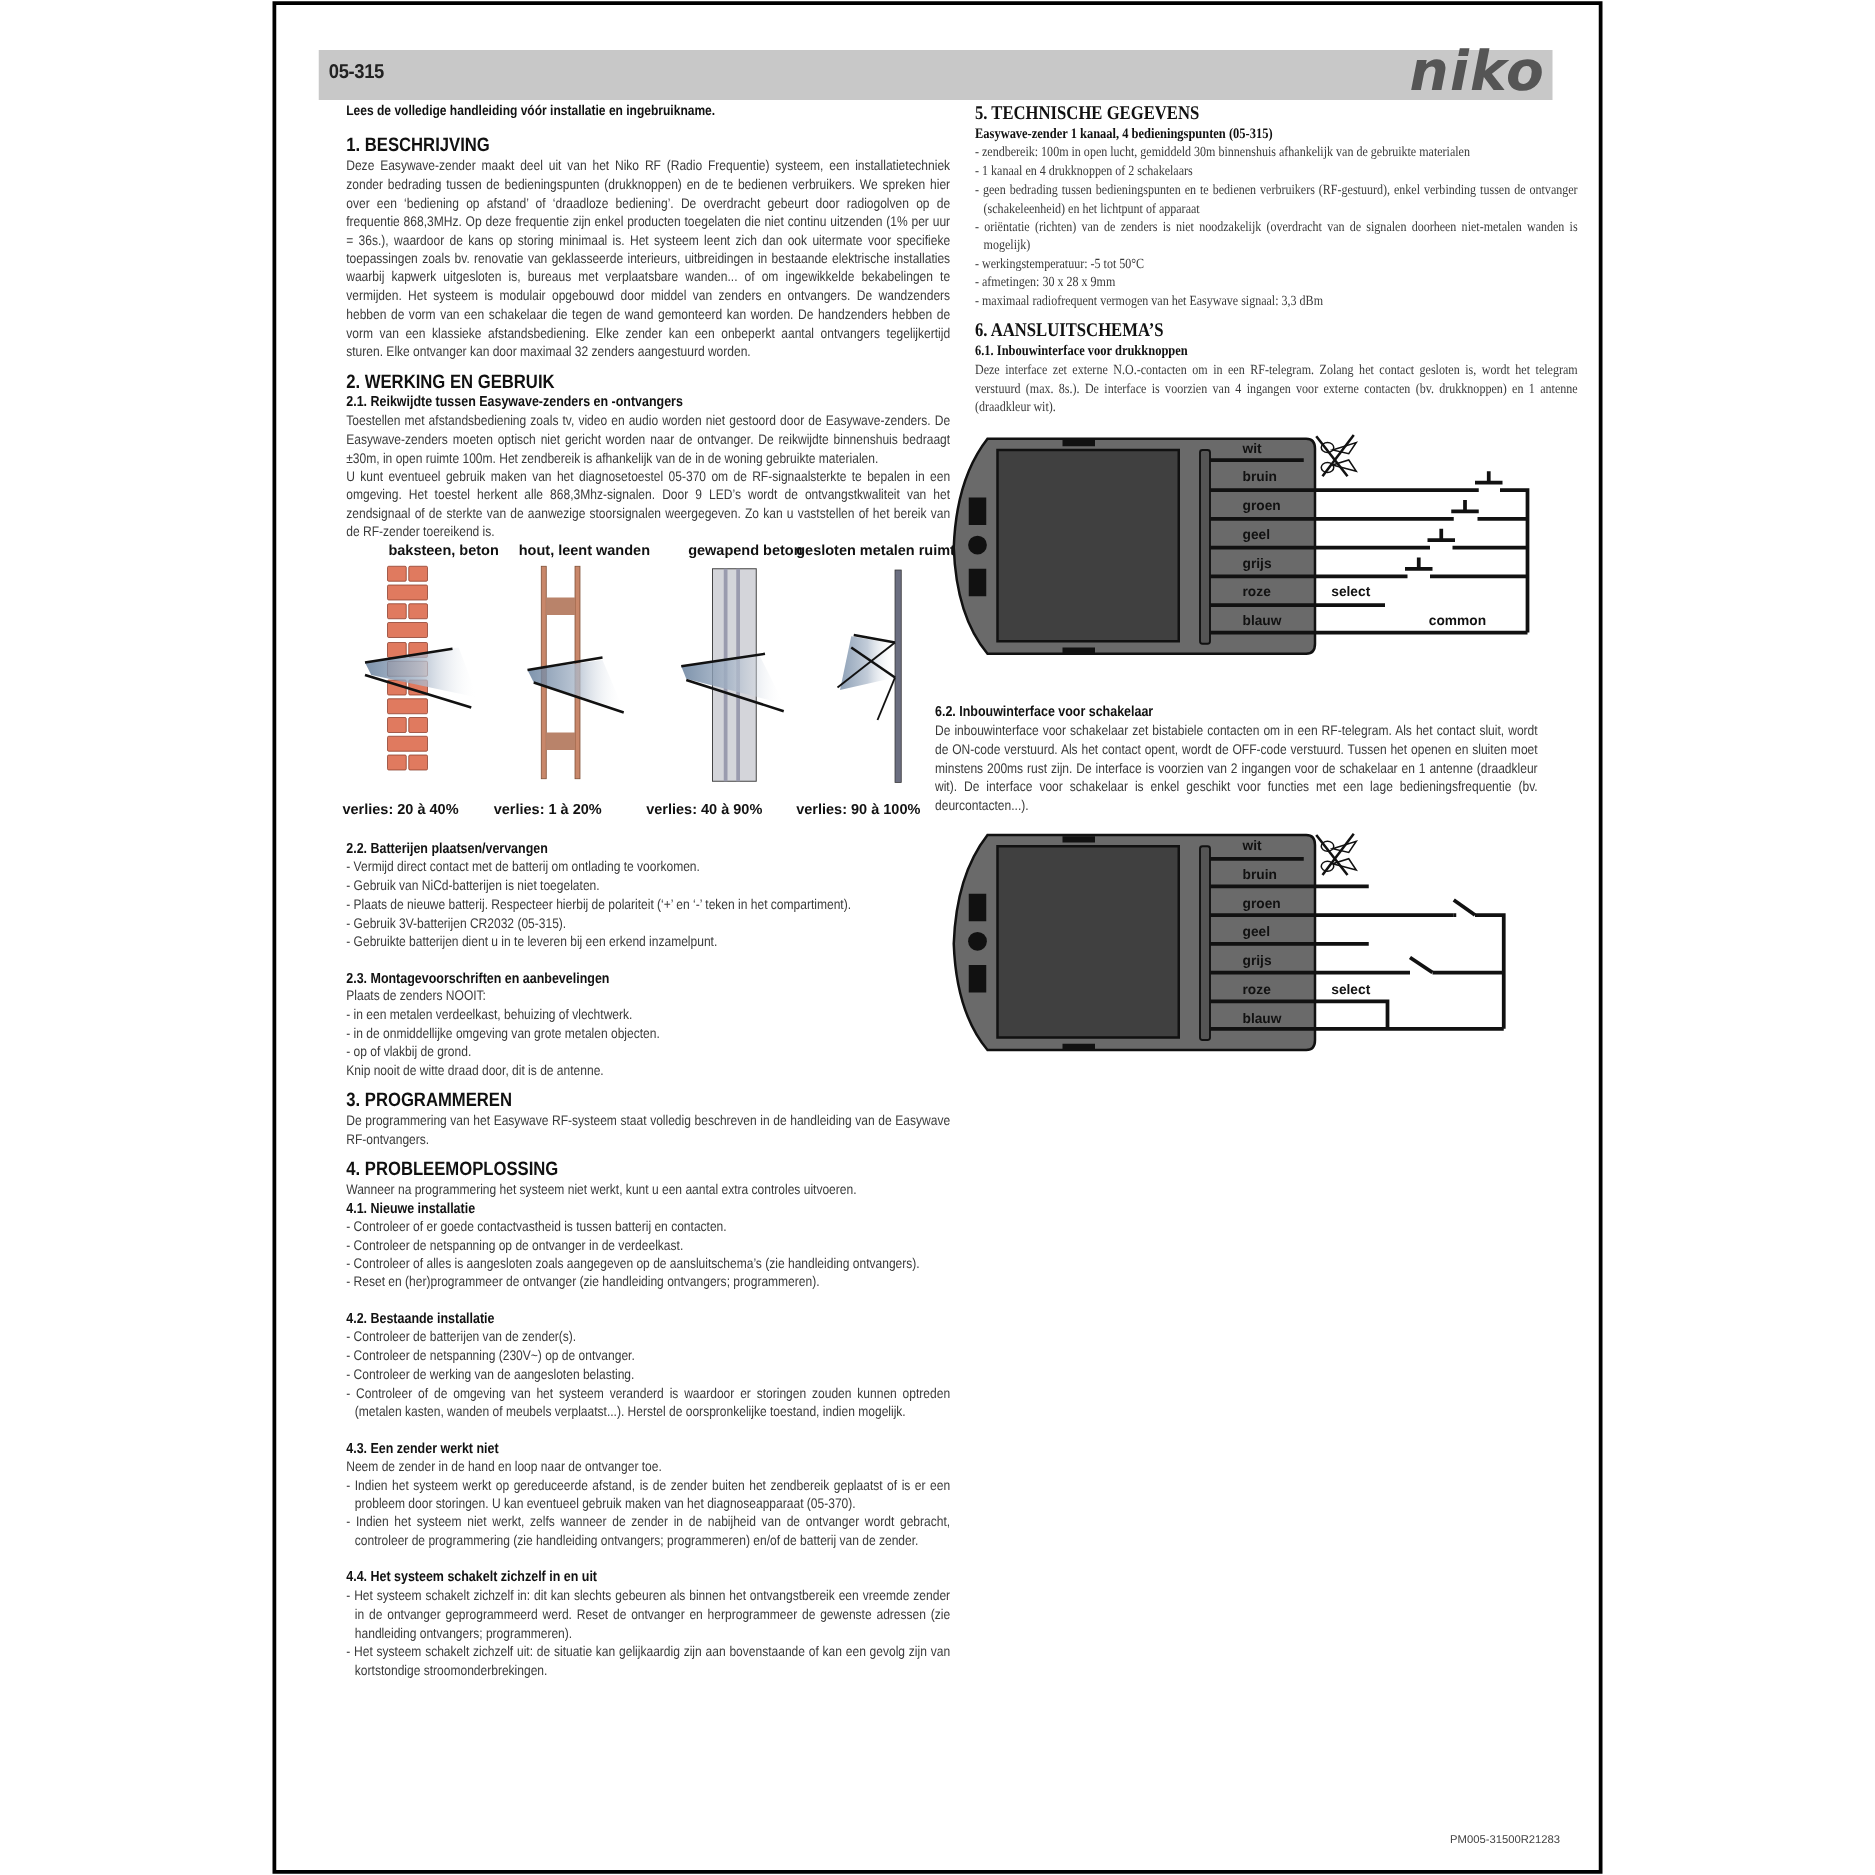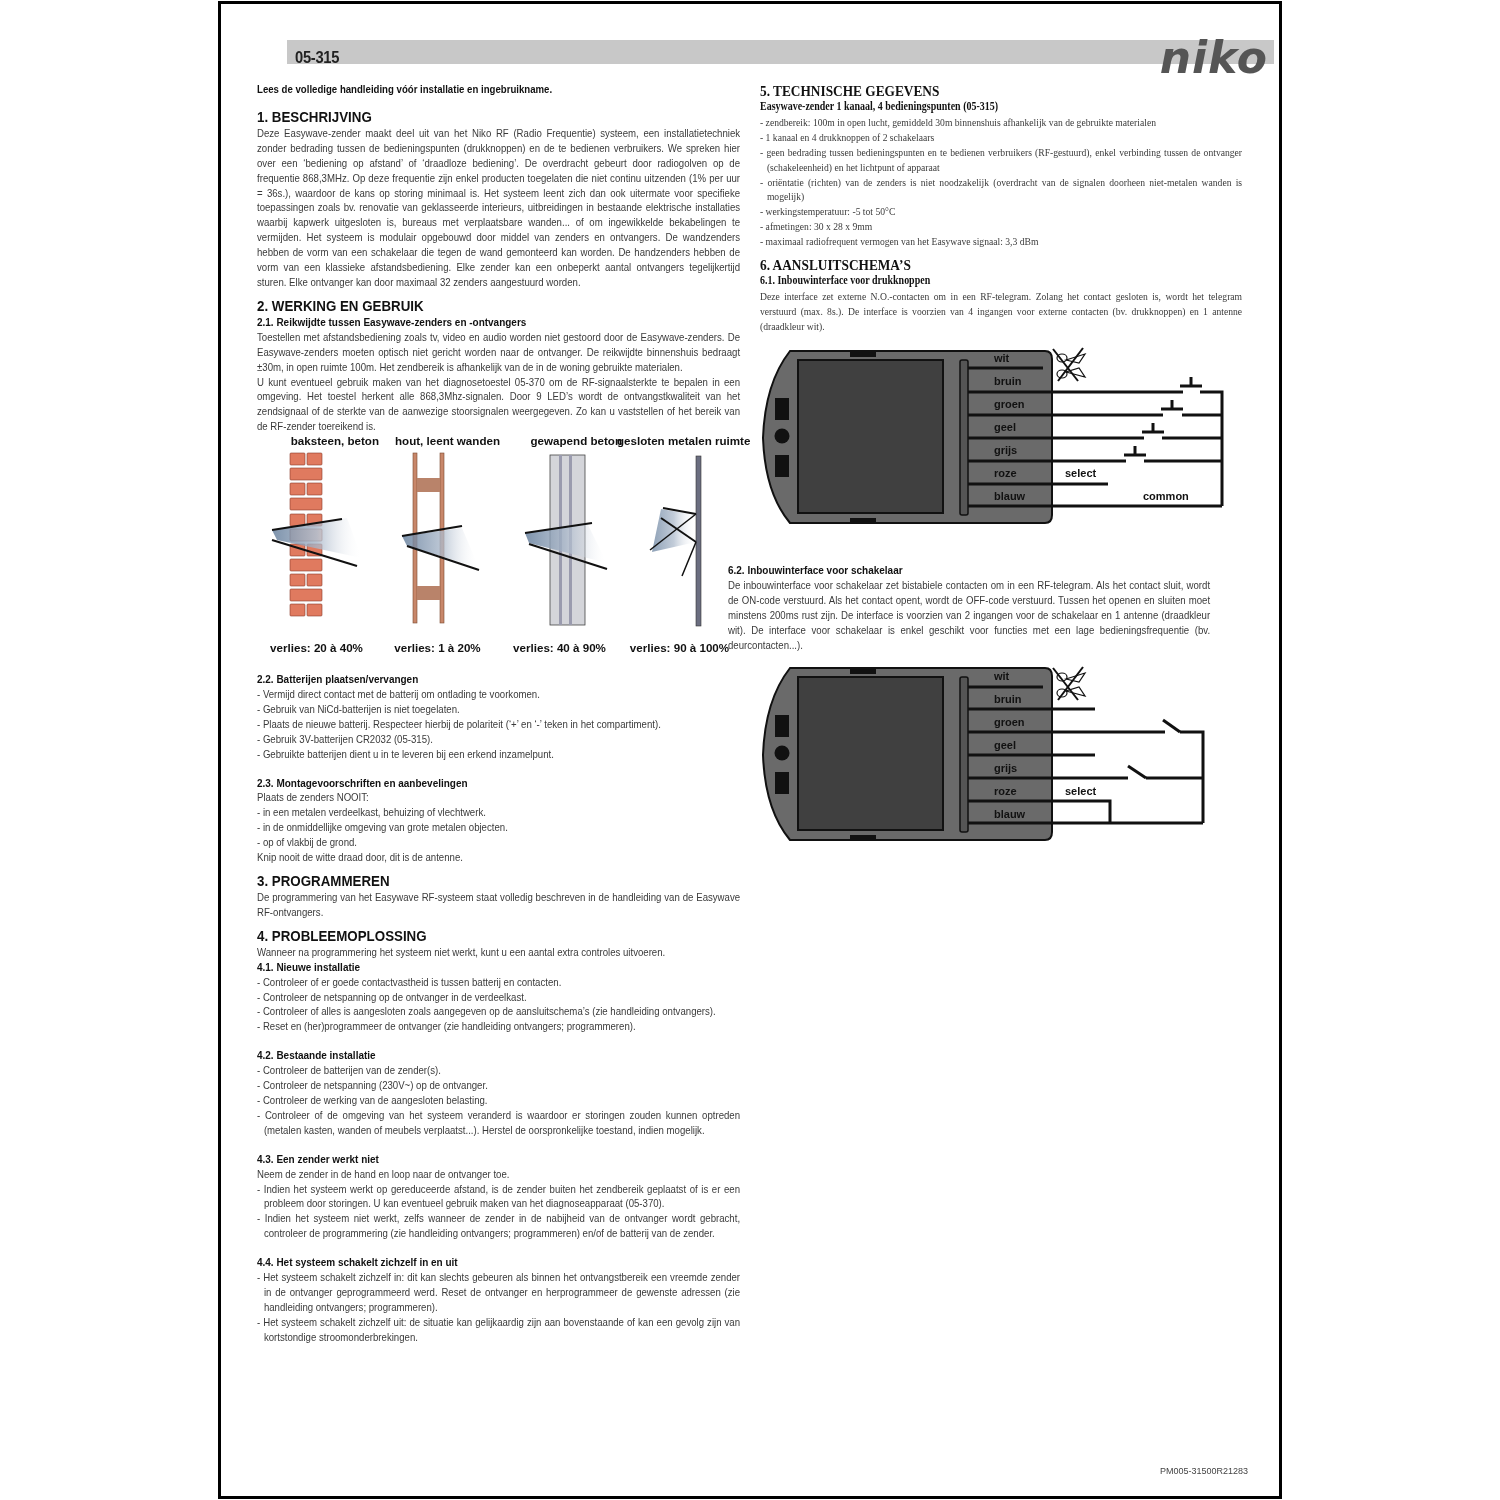--- a/index.html
+++ b/index.html
@@ -1,36 +1,36 @@
 <!DOCTYPE html>
 <html><head>
 <meta charset="utf-8">
 <style>
   html,body{margin:0;padding:0;background:#fff;}
   body{width:1500px;height:1500px;position:relative;overflow:hidden;font-family:"Liberation Sans",sans-serif;color:#333;}
   .frame{position:absolute;left:218px;top:1px;width:1058px;height:1492px;border:3px solid #000;background:#fff;}
-  .header-bar{position:absolute;left:255px;top:40px;width:987px;height:24px;background:#c8c8c8;margin-left:32px;}
+  .header-bar{position:absolute;left:255px;top:40px;width:987px;height:40px;background:#c8c8c8;}
   .doc-code{position:absolute;left:8px;top:9px;font-weight:bold;font-size:16px;color:#222;letter-spacing:-0.3px;transform:scaleX(0.92);transform-origin:left;}
   .logo{position:absolute;right:6px;top:0px;font-weight:bold;font-style:italic;font-size:44px;color:#555;letter-spacing:1px;line-height:36px;font-family:"DejaVu Sans",sans-serif;}
-  .col{position:absolute;font-size:11.2px;line-height:14.9px;color:#3a3a3a;}
+  .col{position:absolute;font-size:11.2px;line-height:14.9px;color:#3a3a3a;margin-left:20px;}
   .col-left{left:257px;top:82px;width:483px;}
   .col-right{left:760px;top:82px;width:482px;font-family:Liberation Serif, serif;}
   .cond{transform:scaleX(0.86);transform-origin:left top;width:116.3%;}
   .intro{font-weight:bold;color:#111;margin:0 0 11px 0;}
   h1{font-size:15.5px;font-weight:bold;color:#111;margin:0;line-height:18px;}
   h2{font-size:11.6px;font-weight:bold;color:#111;margin:0;line-height:14.9px;}
   p{margin:0;text-align:justify;}
   ul{list-style:none;margin:0;padding:0;}
   ul li{padding-left:8px;text-indent:-8px;text-align:justify;}
   .gap{height:14px;}
   .gap-s{height:7px;}
   .mat-figs{position:relative;height:238px;margin-top:0;}
   .mat-fig{position:absolute;top:0;width:125px;text-align:right;}
   .mat-title{font-weight:bold;color:#111;font-size:11.6px;white-space:nowrap;}
-  .mat-loss{position:absolute;top:207px;width:125px;text-align:center;font-weight:bold;color:#111;font-size:11.6px;white-space:nowrap;}
+  .mat-loss{position:absolute;top:207px;width:125px;text-align:left;font-weight:bold;color:#111;font-size:11.6px;white-space:nowrap;}
   .footer-code{position:absolute;left:1160px;top:1466px;font-size:9px;color:#444;}
   .diagram{position:absolute;}
   svg text{font-family:"Liberation Sans",sans-serif;font-weight:bold;font-size:11px;fill:#111;}
 </style>
 </head>
 <body>
 
 <div class="frame"></div>
 
 <div class="header-bar">

